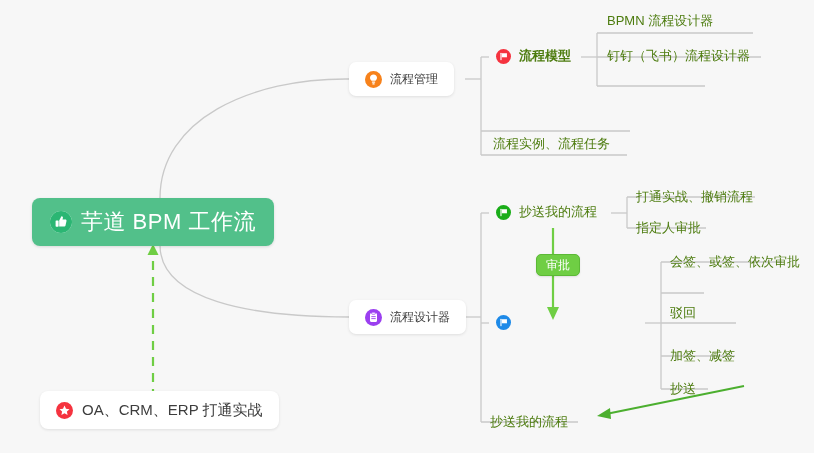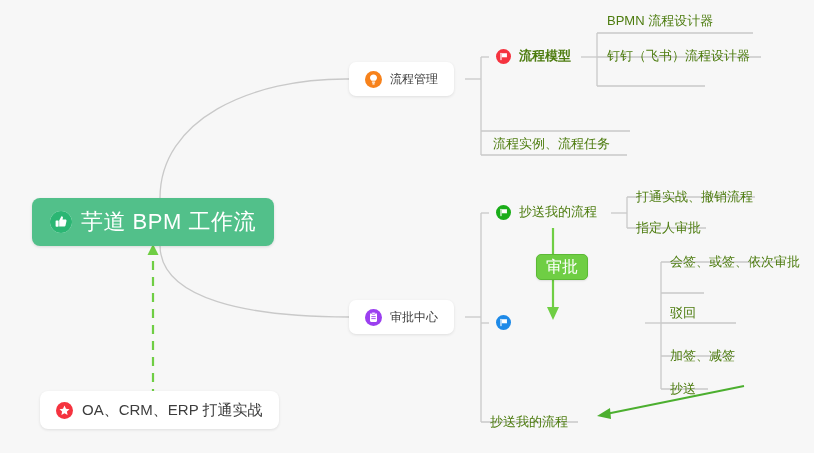--- a/index.html
+++ b/index.html
@@ -71,21 +71,21 @@
   .ico svg{display:block;}
   .ico-lg{width:22px;height:22px;}
 
   
   .chip{
     position:absolute;
     background:#6fce44;
     border:1px solid #5cb936;
     border-radius:5px;
     color:#ffffff;
-    font-size:16px;
+    font-size:12px;
     padding:4px 9px;
     line-height:1;
     box-shadow:0 1px 2px rgba(0,0,0,0.10);
   }
 </style>
 </head>
 <body>
 
 <div id="canvas">
 
@@ -202,21 +202,21 @@
   <div class="node card" style="left:349px;top:300px;">
     <span class="ico">
       <svg width="17" height="17" viewBox="0 0 17 17">
         <circle cx="8.5" cy="8.5" r="8.5" fill="#9b3ff0"></circle>
         <rect x="5.0" y="4.3" width="7.0" height="8.6" rx="1.1" fill="#ffffff"></rect>
         <rect x="6.7" y="3.2" width="3.6" height="2.1" rx="0.8" fill="#ffffff" stroke="#9b3ff0" stroke-width="0.7"></rect>
         <rect x="6.3" y="7.2" width="4.4" height="0.9" fill="#9b3ff0"></rect>
         <rect x="6.3" y="9.2" width="4.4" height="0.9" fill="#9b3ff0"></rect>
       </svg>
     </span>
-    <span class="label">审批中心</span>
+    <span class="label">流程设计器</span>
   </div>
 
   <div class="node plain" style="left:489px;top:201px;">
     <span class="ico">
       <svg width="15" height="15" viewBox="0 0 17 17">
         <circle cx="8.5" cy="8.5" r="8.5" fill="#1aad19"></circle>
         <rect x="5.0" y="4.3" width="1.3" height="8.5" rx="0.5" fill="#ffffff"></rect>
         <path d="M6.5 4.8 L12.4 4.8 L12.4 9.4 L6.5 9.4 Z" fill="#ffffff"></path>
       </svg>
     </span>

